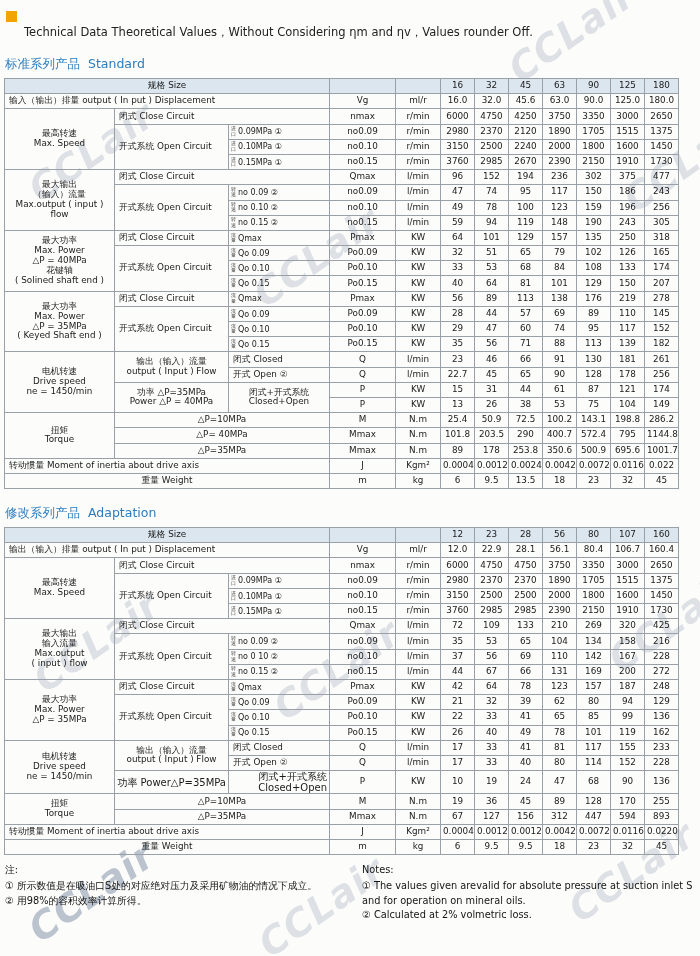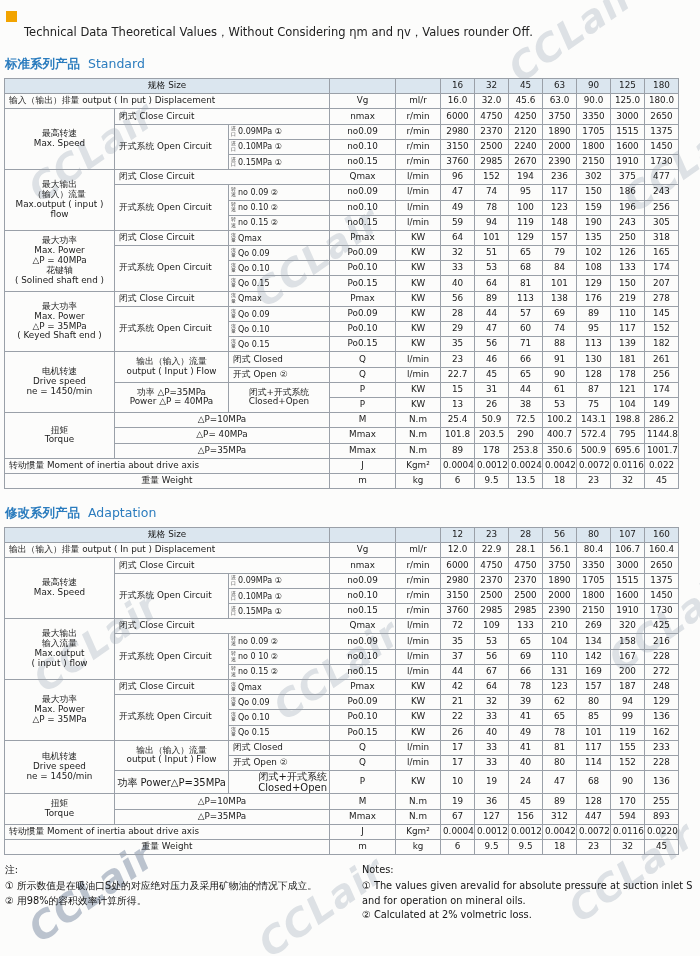--- a/index.html
+++ b/index.html
@@ -14,21 +14,21 @@
     font-style:italic;font-weight:bold;font-size:38px;letter-spacing:1px;
     color:rgba(115,130,150,0.22);transform:rotate(-35deg);white-space:nowrap;
   }
   .wm.dark{color:rgba(90,110,140,0.40);}
   .content{position:relative;z-index:1;}
   .doc-title{display:flex;align-items:flex-start;margin:8px 0 0 6px;}
   .bullet{width:11px;height:11px;background:#f2a400;display:inline-block;margin:3px 7px 0 0;flex:0 0 auto;}
   .title-zh{font-size:13px;font-weight:bold;letter-spacing:0.5px;}
   .title-en{margin:3px 0 0 24px;font-size:11.5px;color:#222;}
   .section-title{margin:16px 0 5px 5px;font-size:12.5px;color:#2b7cbe;}
-  .section-title .zh{font-weight:bold;}
+  .section-title .zh{font-weight:normal;}
   .section-title .en{font-weight:normal;margin-left:4px;}
   table.spec{
     border-collapse:collapse;table-layout:fixed;
     margin:2px 0 0 4px;width:572px;
     font-size:8.8px;color:#1b1b1b;
     border:1.5px solid #4a545c;
   }
   table.spec td{
     border:1px solid #9aa0a8;
     padding:0 2px;text-align:center;vertical-align:middle;

